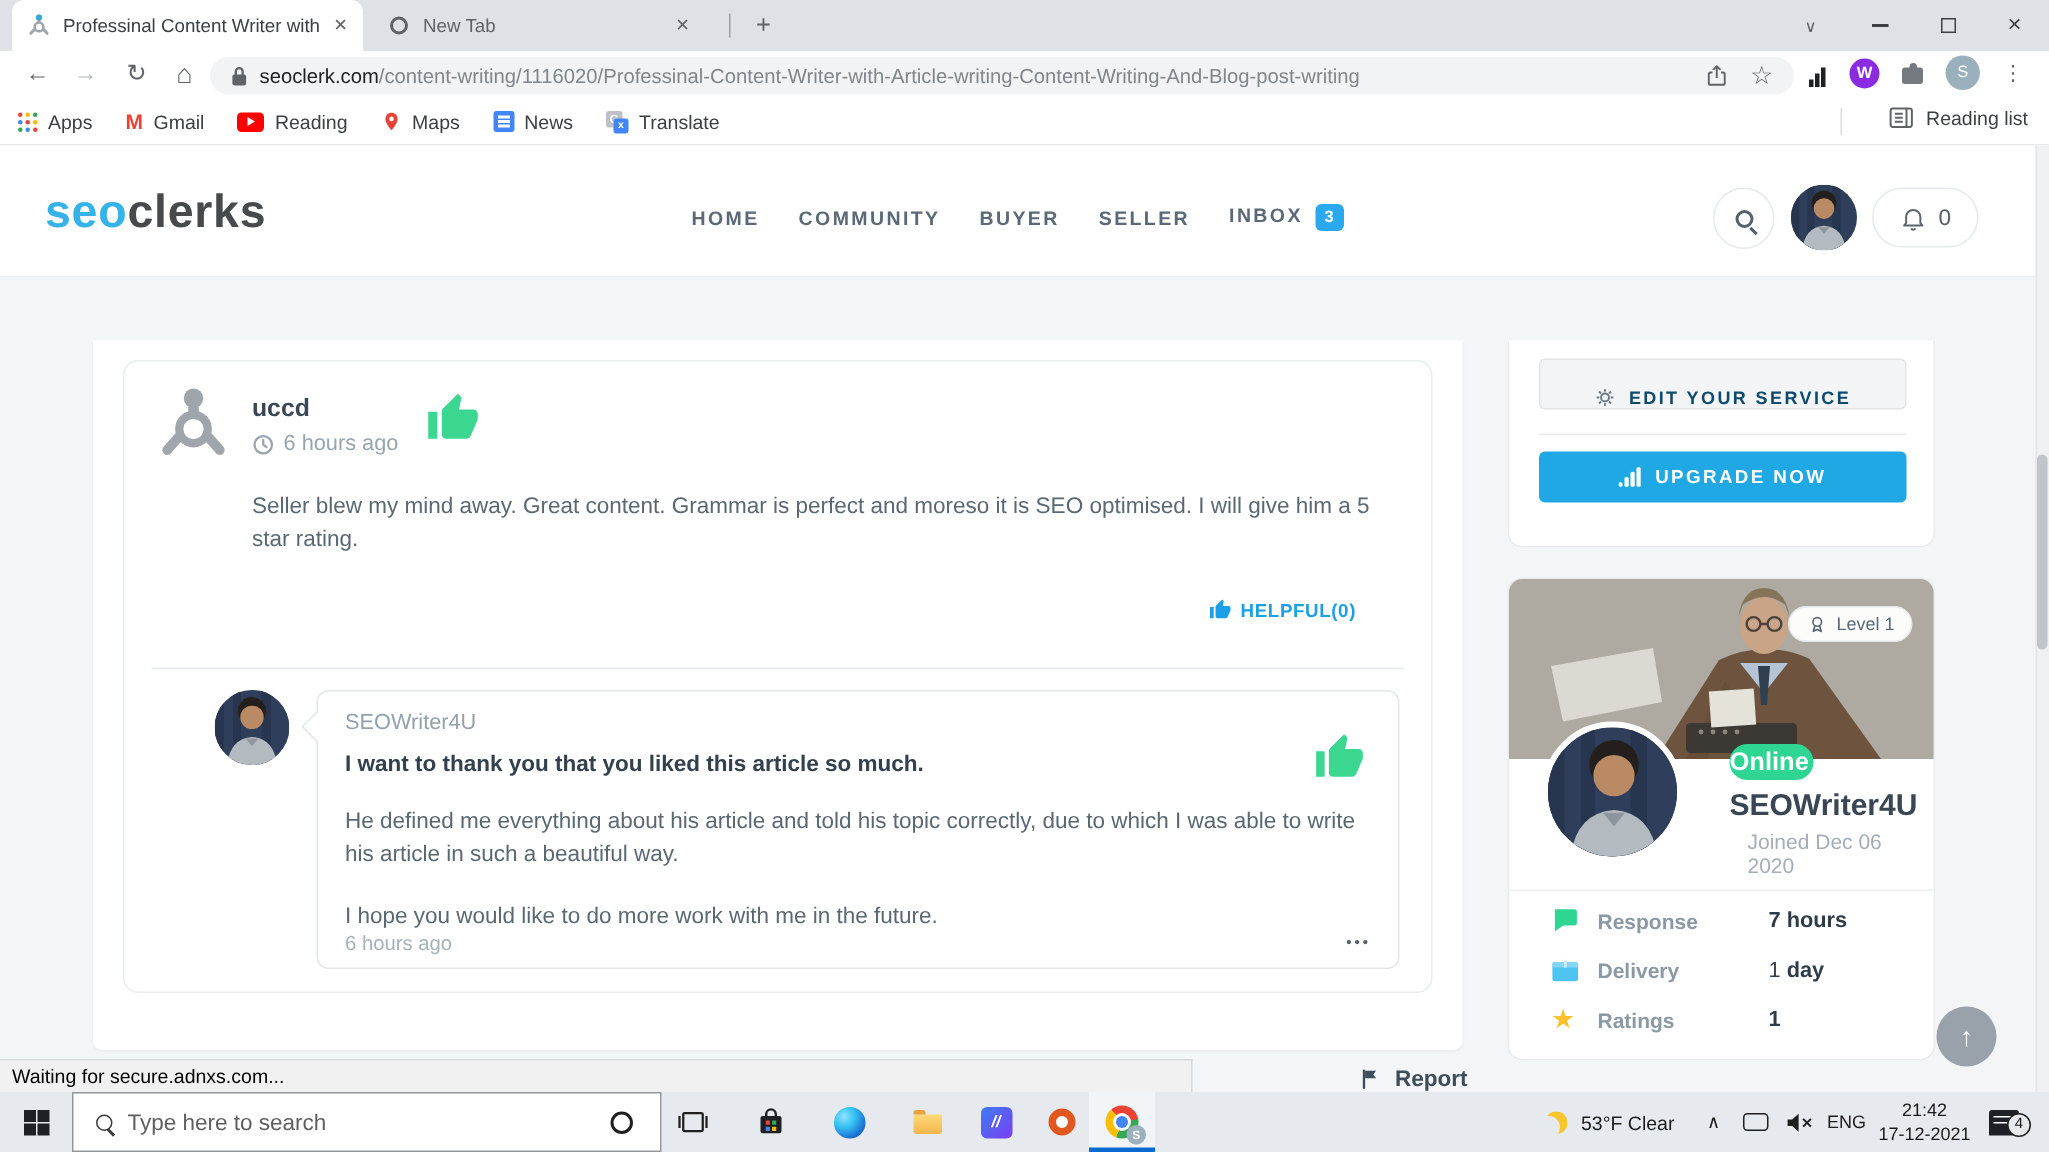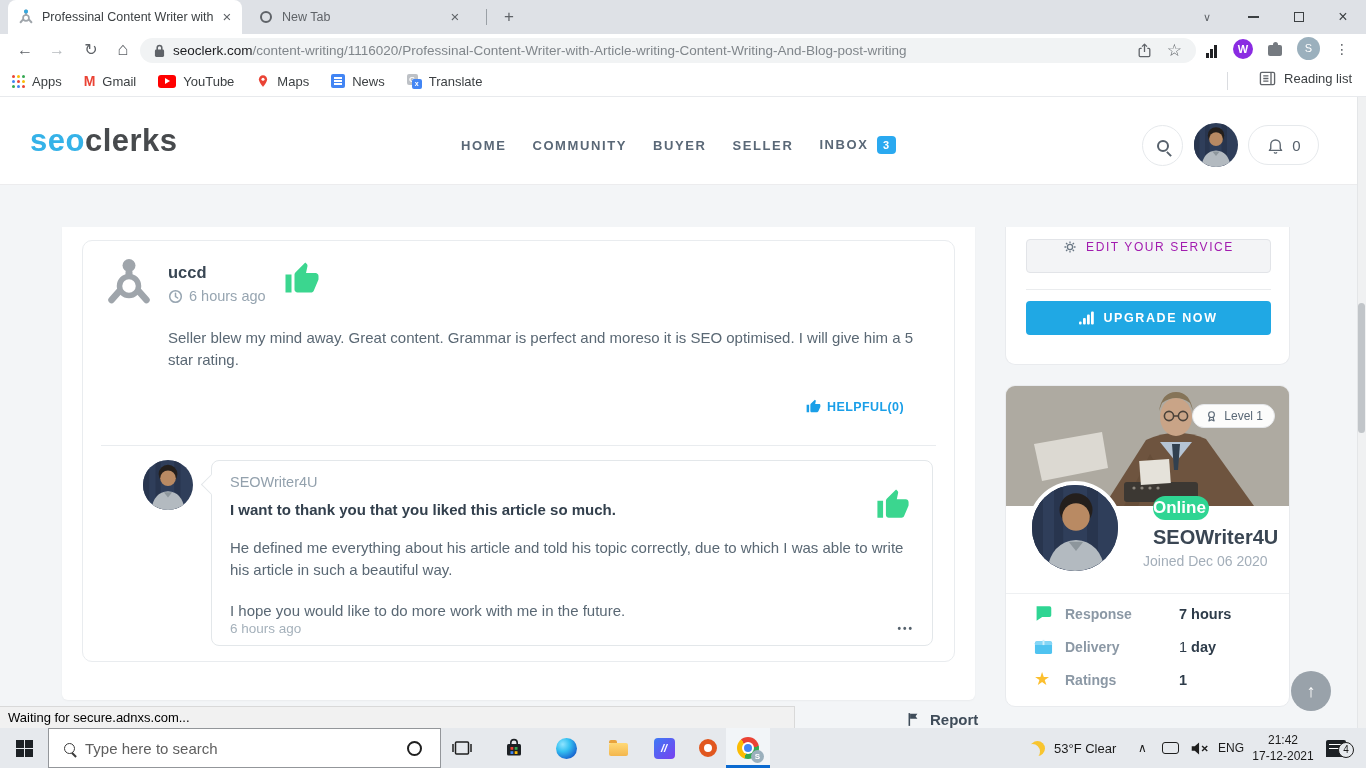--- a/index.html
+++ b/index.html
@@ -88,31 +88,31 @@
 .reply-headline{margin-top:11px;font-size:15px;font-weight:bold;color:#33404d}
 .reply-p{margin-top:19px;font-size:15px;line-height:22px;color:#5a6874;width:676px}
 .reply-footer{position:absolute;left:18px;right:18px;bottom:9px;display:flex;justify-content:space-between;align-items:center}
 .reply-time{font-size:13.5px;color:#a5b1bb}
 .reply-more{font-size:10px;letter-spacing:2px;color:#55616c;font-weight:bold;cursor:pointer}
 .bubble .thumb-big{right:22px;top:27px;left:auto;width:34px;height:34px}
 .report{position:absolute;left:905px;top:711px;display:flex;align-items:center;gap:8px;font-size:15px;font-weight:bold;color:#3f4c59;cursor:pointer}
 
 
 .side-card1{position:absolute;left:1005px;top:227px;width:285px;height:138px;background:#fff;border:1px solid #e9ebee;border-top:none;border-radius:0 0 10px 10px}
-.btn-edit{position:absolute;left:20px;top:12px;width:245px;height:34px;background:#f3f4f6;border:1px solid #e2e4e8;border-radius:4px;display:flex;align-items:flex-start;justify-content:center;gap:9px;font-size:12px;font-weight:normal;letter-spacing:1.6px;color:#a21caf;cursor:pointer}
+.btn-edit{position:absolute;left:20px;top:12px;width:245px;height:34px;background:#f3f4f6;border:1px solid #e2e4e8;border-radius:4px;display:flex;align-items:flex-end;justify-content:center;gap:9px;font-size:12px;font-weight:bold;letter-spacing:1.6px;color:#0c4a6e;cursor:pointer}
 .side-div{position:absolute;left:20px;top:62px;width:245px;height:1px;background:#eaecee}
 .btn-upgrade{position:absolute;left:20px;top:74px;width:245px;height:34px;background:#20a8e4;border-radius:4px;display:flex;align-items:center;justify-content:center;gap:9px;font-size:12.5px;font-weight:bold;letter-spacing:1.6px;color:#fff;cursor:pointer}
 
 .profile-card{position:absolute;left:1005px;top:385px;width:285px;height:322px;background:#fff;border:1px solid #e9ebee;border-radius:10px;overflow:hidden}
 .banner{position:absolute;left:0;top:0;width:285px;height:120px}
 .level-pill{position:absolute;right:14px;top:18px;height:24px;background:rgba(255,255,255,.96);border:1px solid #e4e6e9;border-radius:13px;display:flex;align-items:center;gap:5px;padding:0 11px;font-size:12px;color:#5a6876}
 .prof-av{position:absolute;left:22px;top:95px;width:94px;height:94px;border-radius:50%;border:4px solid #fff;overflow:hidden;background:#2f3e5a}
 .online-pill{position:absolute;left:147px;top:110px;width:56px;height:24px;background:#2fd593;border-radius:13px;color:#fff;font-size:17px;font-weight:bold;text-align:left;line-height:24px}
 .prof-name{position:absolute;left:147px;top:140px;font-size:20px;font-weight:bold;color:#3a4653}
-.prof-joined{position:absolute;left:137px;top:167px;font-size:14px;color:#a3aeb9}
+.prof-joined{position:absolute;left:159px;top:167px;font-size:14px;color:#a3aeb9}
 .prof-div{position:absolute;left:0;top:207px;width:285px;height:1px;background:#eef0f2}
 .stat{position:absolute;left:28px;display:flex;align-items:center;width:230px}
 .stat .s-ic{width:19px;height:19px;flex:0 0 19px}
 .stat .s-label{margin-left:12px;font-size:14px;font-weight:bold;color:#8b98a5}
 .stat .s-val{margin-left:auto;width:85px;font-size:14.5px;color:#2e3c4a}
 .b{font-weight:bold}
 .star-ic{color:#fcbf2e;font-size:18px;line-height:19px}
 
 .scrolltop{position:absolute;left:1291px;top:671px;width:40px;height:40px;border-radius:50%;background:#99a2aa;color:#fff;font-size:18px;text-align:center;line-height:40px;cursor:pointer}
 
@@ -357,21 +357,21 @@
           <i style="left:10px;top:10px;background:#ea4335"></i>
         </span>
       <span>Apps</span>
     </span>
     <span class="bm">
       <span class="gmail-m">M</span>
       <span>Gmail</span>
     </span>
     <span class="bm">
       <span class="yt"></span>
-      <span>YouTube</span>
+      <span>Reading</span>
     </span>
     <span class="bm">
       <svg width="14" height="16" viewBox="0 0 24 24">
           <use href="#sym-pin"></use>
         </svg>
       <span>Maps</span>
     </span>
     <span class="bm">
       <span class="newsic"></span>
       <span>News</span>

